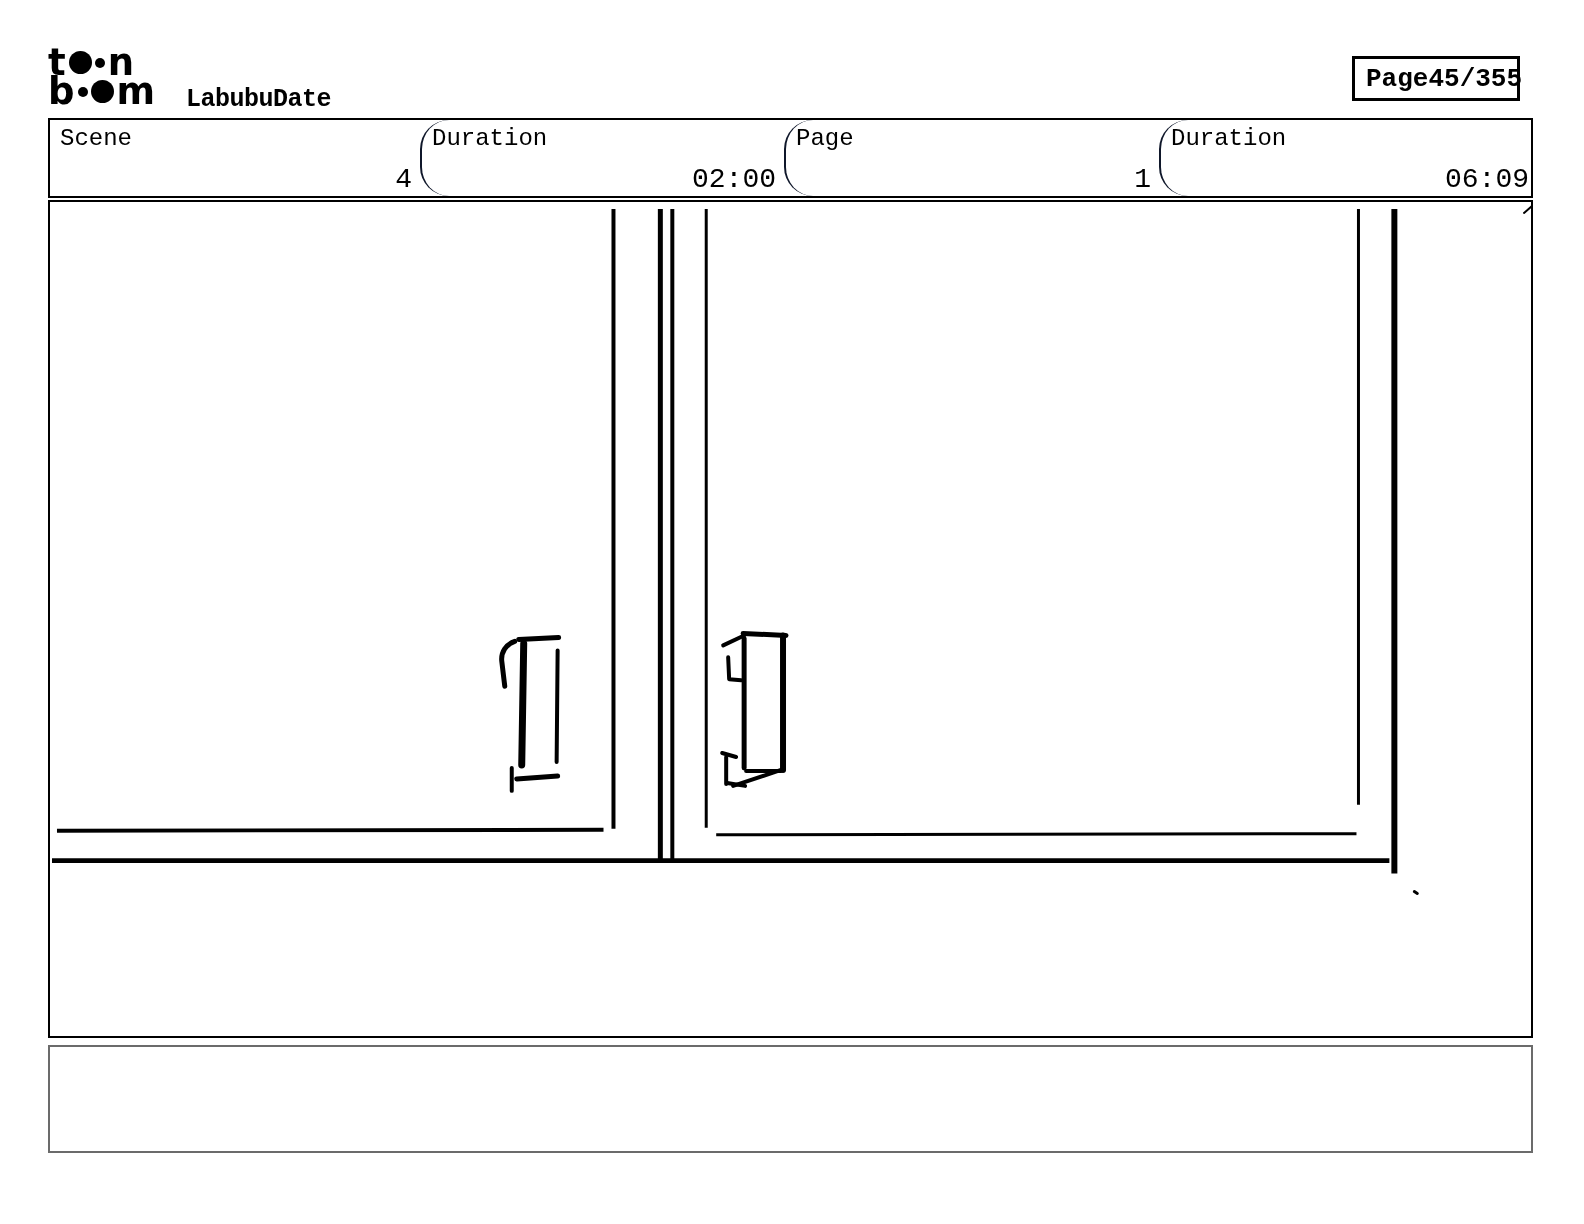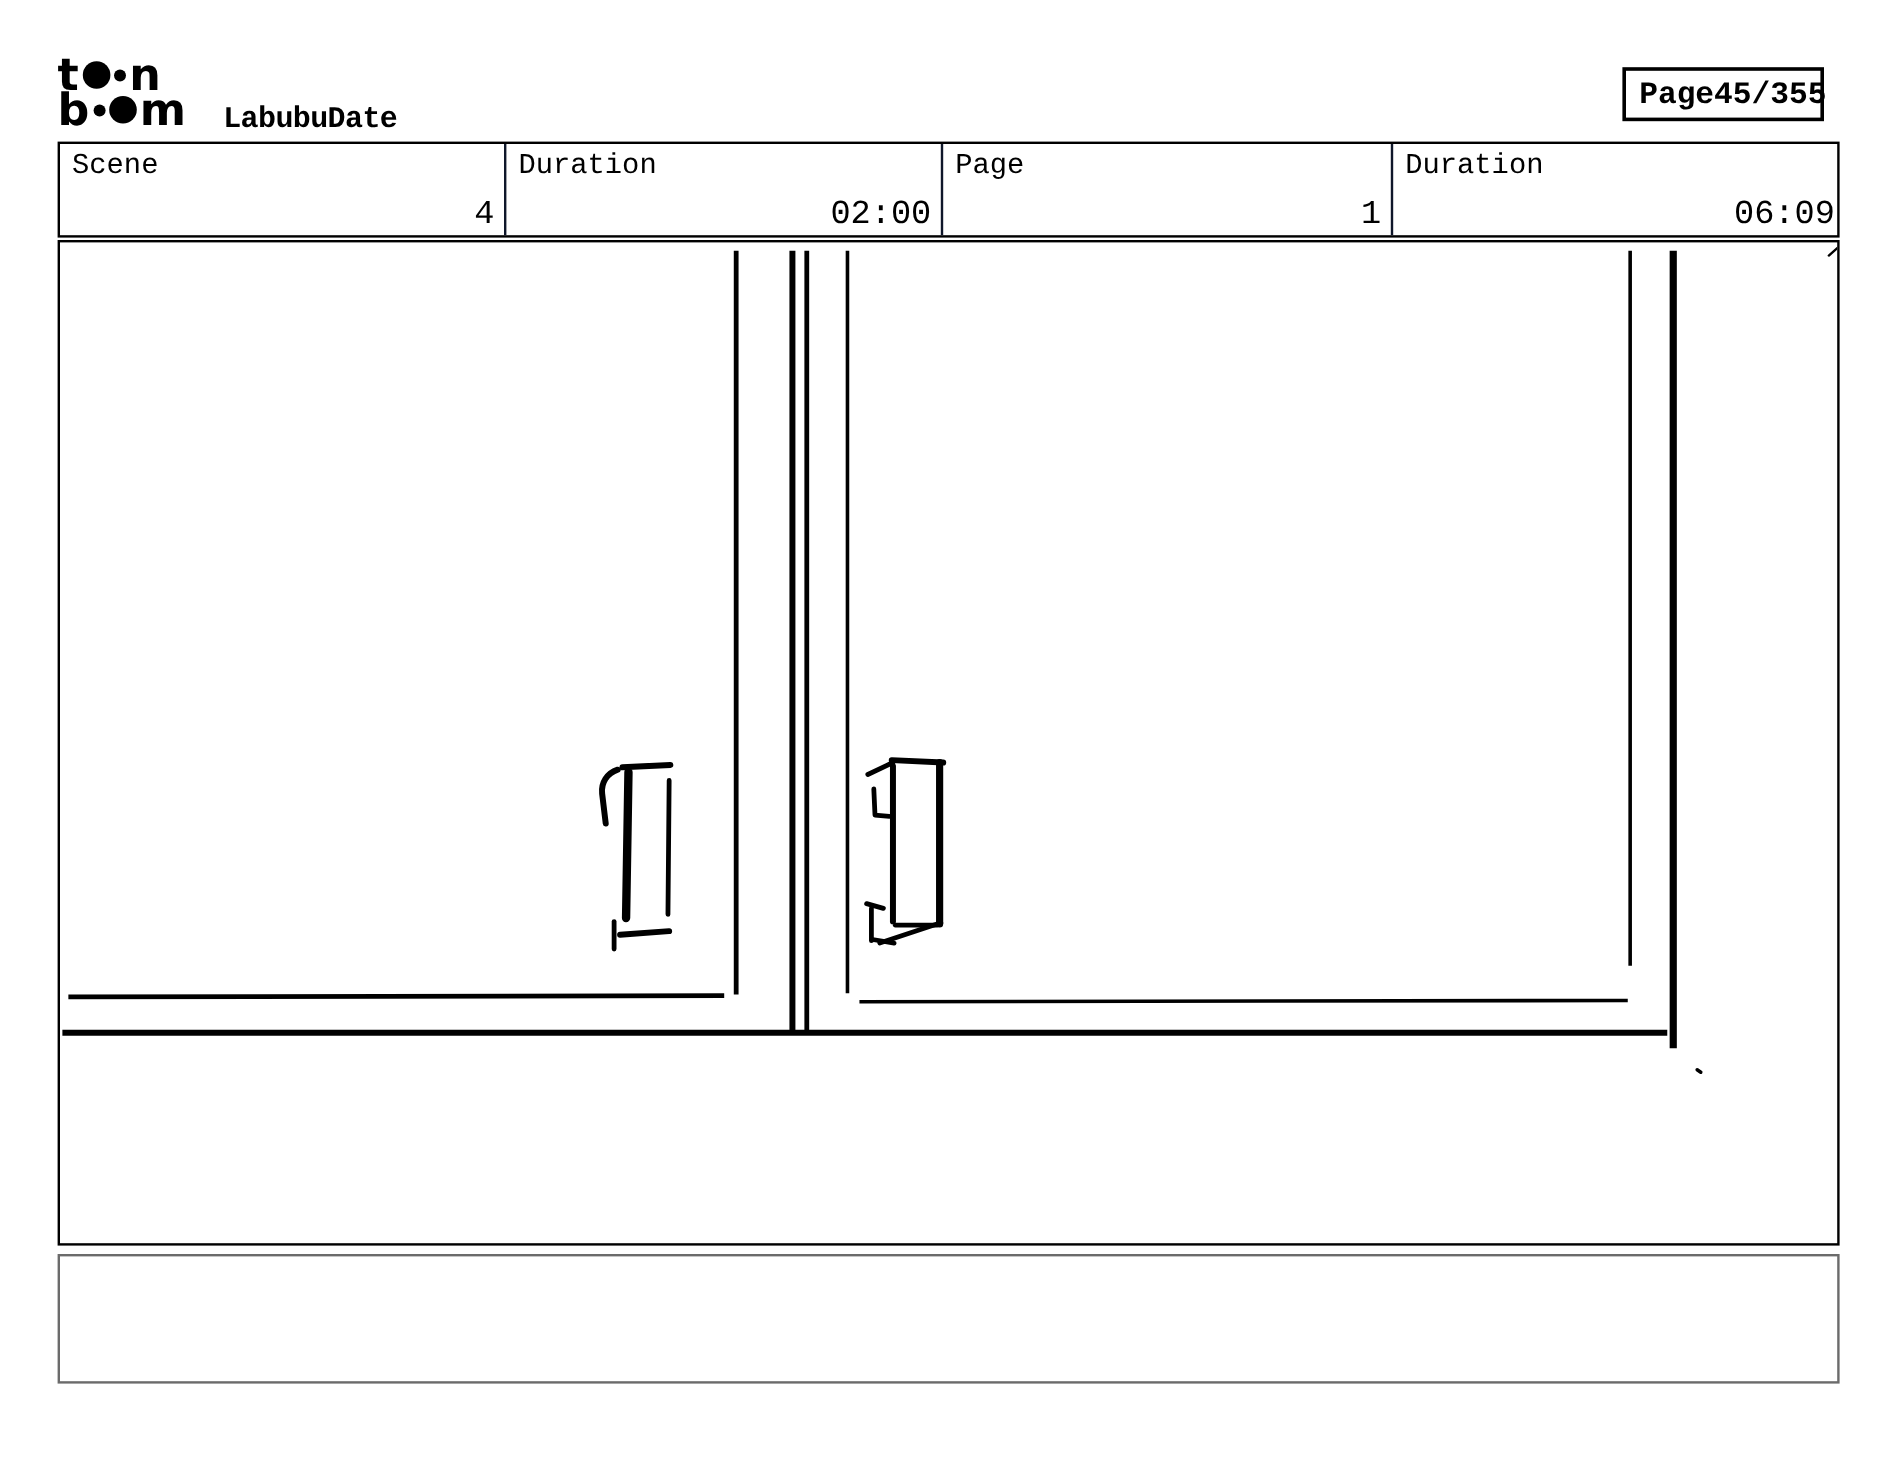--- a/index.html
+++ b/index.html
@@ -41,21 +41,21 @@
     font-weight:bold; font-size:26px;
   }
 
   
   .info-bar {
     position:absolute; left:48px; top:118px;
     width:1485px; height:80px; box-sizing:border-box;
     border:2px solid #000;
     display:flex;
   }
-  .info-cell { position:relative; box-sizing:border-box; height:100%; }
+  .info-cell { position:relative; box-sizing:border-box; height:100%;border-radius:29px; }
   .info-cell + .info-cell { border-left:2px solid #0f172a; }
   .info-cell .cell-label {
     position:absolute; left:10px; top:5px;
     font-size:24px; white-space:nowrap;
   }
   .info-cell .cell-value {
     position:absolute; right:8px; bottom:1px;
     font-size:28px; white-space:nowrap;
   }
   .info-cell.last .cell-value { right:2px; }

